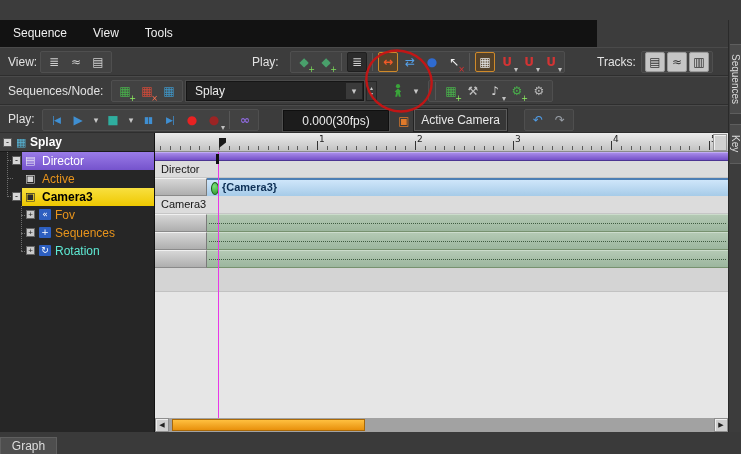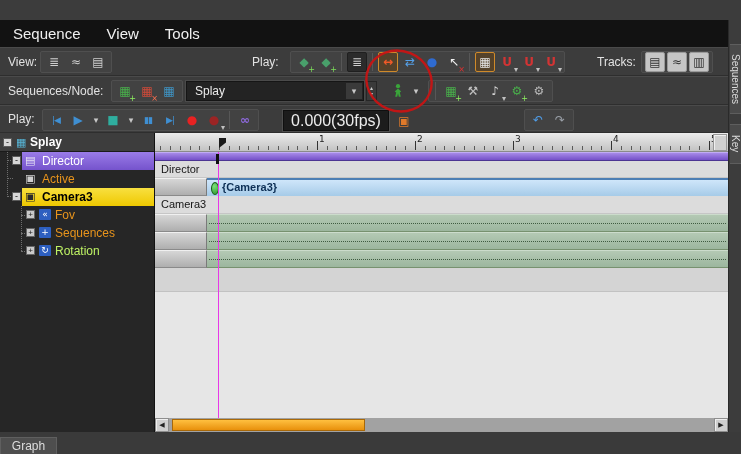--- a/index.html
+++ b/index.html
@@ -3,22 +3,22 @@
 <meta charset="utf-8">
 <style>
   html,body{margin:0;padding:0;background:#555;}
   *{box-sizing:border-box;}
   .window{position:relative;width:741px;height:454px;background:#3c3c3c;overflow:hidden;
           font-family:"Liberation Sans","DejaVu Sans",sans-serif;box-shadow:0 0 0 1px #1c1c1c;}
 
   
   .titlebar{position:absolute;left:0;top:0;width:741px;height:20px;background:#353535;
             color:#cfcfcf;font-size:12px;line-height:20px;padding-left:7px;}
-  .menubar{position:absolute;left:0;top:20px;width:741px;height:27px;background:#121212;
-           color:#f0f0f0;font-size:15px;line-height:27px;}
+  .menubar{position:absolute;left:0;top:20px;width:597px;height:27px;background:#121212;
+           color:#f0f0f0;font-size:12px;line-height:27px;}
   .menu-item{display:inline-block;padding:0 13px;cursor:default;}
 
   
   .trow{position:absolute;left:0;width:728px;height:29px;background:#3c3c3c;
         border-top:1px solid #4a4a4a;border-bottom:1px solid #2e2e2e;}
   #trow1{top:47px;} #trow2{top:76px;} #trow3{top:105px;height:28px;}
   .tlabel{position:absolute;top:0;height:100%;display:flex;align-items:center;
           color:#e2e2e2;font-size:12px;}
   .tgroup{position:absolute;top:3px;height:22px;display:flex;align-items:center;gap:2px;
           background:#424242;border:1px solid #4f4f4f;border-radius:2px;padding:0 3px;}
@@ -41,21 +41,21 @@
   .combo-arrow{position:absolute;right:1px;top:1px;bottom:1px;width:16px;background:#3a3a3a;
                display:flex;align-items:center;justify-content:center;color:#c8c8c8;font-size:9px;
                font-family:"DejaVu Sans",sans-serif;}
   .spinner{position:absolute;left:366px;top:4px;width:11px;height:20px;background:#3a3a3a;
            border:1px solid #262626;display:flex;flex-direction:column;align-items:center;
            justify-content:center;color:#c8c8c8;font-size:6px;line-height:6px;
            font-family:"DejaVu Sans",sans-serif;}
   .person-btn{position:absolute;left:388px;top:4px;}
   .person-arrow{position:absolute;left:410px;top:4px;}
   .time-display{position:absolute;left:283px;top:4px;width:106px;height:21px;background:#1c1c1c;
-                border:1px solid #0f0f0f;box-shadow:0 0 0 1px #4e4e4e;color:#ececec;font-size:16px;
+                border:1px solid #0f0f0f;box-shadow:0 0 0 1px #4e4e4e;color:#ececec;font-size:12px;
                 display:flex;align-items:center;justify-content:center;}
   #fps-slot{left:394px;}
   .btn-active-camera{position:absolute;left:414px;top:3px;width:93px;height:22px;background:#373737;
                 border:1px solid #5c5c5c;box-shadow:0 0 0 1px #222;color:#e8e8e8;font-size:12px;
                 display:flex;align-items:center;justify-content:center;}
 
   
   .left-panel{position:absolute;left:0;top:133px;width:155px;height:299px;background:#262626;
               border-right:1px solid #121212;}
   .tree-header{position:absolute;left:0;top:0;width:100%;height:19px;background:#3d3d3d;
@@ -306,20 +306,21 @@
         <span class="tbtn">
           <span class="glyph" style="color: rgb(143, 106, 224); font-weight: bold;">∞</span>
         </span>
       </span>
     <div class="time-display">0.000(30fps)</div>
     <span class="tgroup plain" id="fps-slot" style="position:absolute;top:4px">
         <span class="tbtn">
           <span class="glyph" style="color: rgb(224, 122, 42);">▣</span>
         </span>
       </span>
+    <div class="btn-active-camera">Active Camera</div>
     <span class="tgroup" id="undo-icons" style="left:524px">
         <span class="tbtn">
           <span class="glyph" style="color: rgb(79, 157, 232);">↶</span>
         </span>
         <span class="tbtn">
           <span class="glyph" style="color: rgb(154, 160, 168);">↷</span>
         </span>
       </span>
   </div>
 
@@ -360,21 +361,21 @@
           <span class="tree-label" style="left: 55px; color: rgb(232, 148, 28);">Fov</span>
         </div>
         <div class="tree-row" style="top: 91px;">
           <span class="param-box">+</span>
           <span class="tree-chip" style="left: 39px;">+</span>
           <span class="tree-label" style="left: 55px; color: rgb(232, 148, 28);">Sequences</span>
         </div>
         <div class="tree-row" style="top: 109px;">
           <span class="param-box">+</span>
           <span class="tree-chip" style="left: 39px;">↻</span>
-          <span class="tree-label" style="left: 55px; color: #bef264;">Rotation</span>
+          <span class="tree-label" style="left: 55px; color: #5eead4;">Rotation</span>
         </div>
       </div>
   </div>
 
   <div class="timeline">
     <div class="ruler" id="ruler">
         <div class="tick" style="left: 5.2px;"></div>
         <div class="tick" style="left: 15px;"></div>
         <div class="tick" style="left: 24.8px;"></div>
         <div class="tick" style="left: 34.6px;"></div>

